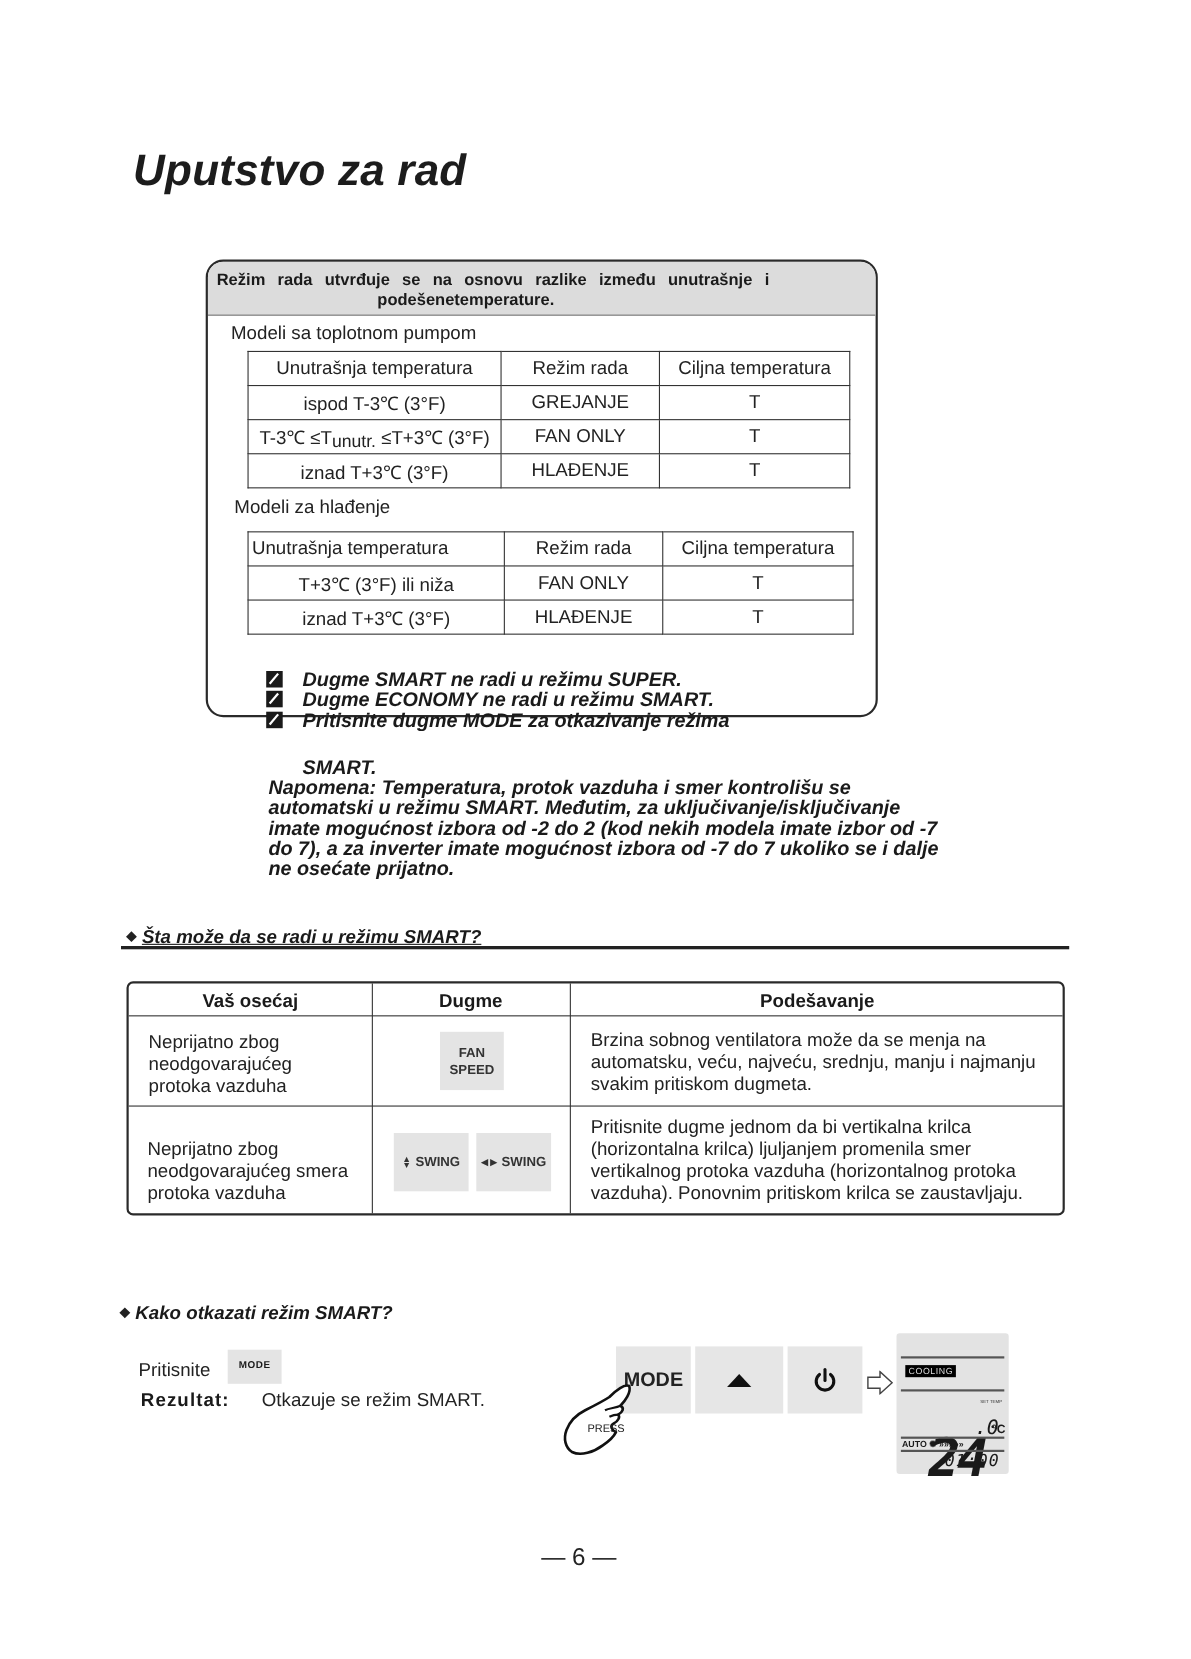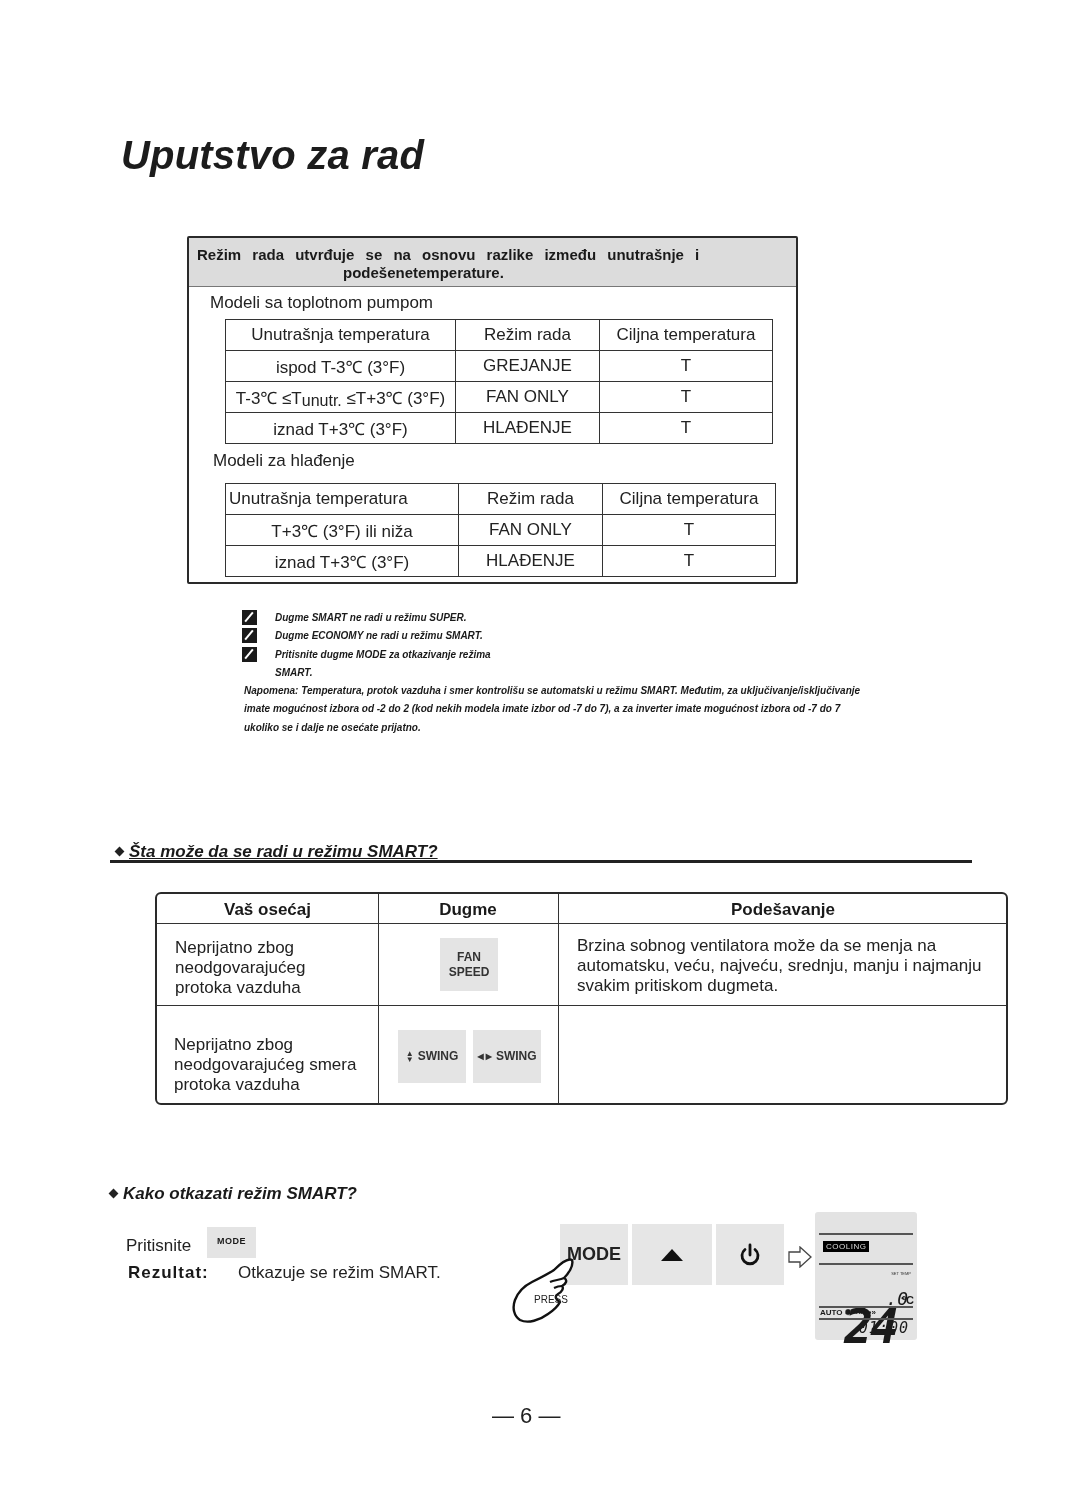--- a/index.html
+++ b/index.html
@@ -2,48 +2,48 @@
 <html><head>
 <meta charset="utf-8">
 <style>
   html, body { margin: 0; padding: 0; background: #ffffff; }
   body { width: 1083px; height: 1508px; position: relative; overflow: hidden; font-family: "Liberation Sans", sans-serif; color: #1a1a1a; }
   .abs { position: absolute; }
 
   .page-title { left: 121px; top: 133px; font-size: 40px; font-weight: bold; font-style: italic; letter-spacing: 0.2px; color: #1c1c1c; }
 
   
-  .mode-box { left: 187px; top: 236px; width: 611px; height: 348px; border: 2.5px solid #2a2a2a; border-radius: 2px; box-sizing: border-box; overflow: hidden; }
+  .mode-box { left: 187px; top: 236px; width: 611px; height: 416px; border: 2.5px solid #2a2a2a; border-radius: 16px; box-sizing: border-box; overflow: hidden; }
   .mode-head { position: absolute; left: 0; top: 0; right: 0; height: 48px; background: #dcdcdc; border-bottom: 1.5px solid #777; }
   .mode-head .l1 { position: absolute; left: 8px; top: 8px; width: 560px; font-size: 15px; font-weight: bold; word-spacing: 7px; }
   .mode-head .l2 { position: absolute; left: 154px; top: 26px; font-size: 15px; font-weight: bold; }
   .sub-label { font-size: 17px; color: #222; }
 
   table.tt { border-collapse: collapse; position: absolute; }
   table.tt td { border: 1.3px solid #333; font-size: 17px; text-align: center; padding: 0; height: 30px; color: #222; white-space: nowrap; margin-top: 16px; }
   table.tt td.c1 { width: 229px; }
   table.tt td.c2 { width: 143px; }
   table.tt td.c3 { width: 172px; }
   table.tt sub { font-size: 16px; vertical-align: baseline; position: relative; top: 2px; }
 
   
-  .notes { left: 240px; top: 609px; width: 640px; font-size: 10px; font-weight: bold; font-style: italic; line-height: 18.3px; color: #1a1a1a; }
+  .notes { left: 240px; top: 609px; width: 640px; font-size: 18px; font-weight: bold; font-style: italic; line-height: 18.3px; color: #1a1a1a; }
   .note-row { position: relative; padding-left: 35px; }
   .note-icon { position: absolute; left: 2px; top: 1px; width: 15px; height: 15px; background: #1a1a1a; }
   .note-icon::after { content: ""; position: absolute; left: 6px; top: 1px; width: 2px; height: 12px; background: #fff; transform: rotate(40deg); }
-  .note-indent { padding-left: 35px; }
+  .note-indent { padding-left: 35px; margin-top: 25px; }
   .napomena { margin-top: 0; }
 
   
   .sec-head { left: 110px; top: 840px; width: 862px; height: 20px; border-bottom: 3px solid #222; }
   .sec-head .txt { position: absolute; left: 6px; top: 2px; font-size: 17px; font-weight: bold; font-style: italic; text-decoration: underline; }
   .diamond { display: inline-block; width: 7px; height: 7px; background: #222; transform: rotate(45deg); margin-right: 6px; position: relative; top: -2px; }
 
   
-  .smart-box { left: 115px; top: 892px; width: 853px; height: 213px; border: 2.3px solid #2a2a2a; border-radius: 6px; box-sizing: border-box; margin-left: 40px; }
+  .smart-box { left: 115px; top: 892px; width: 853px; height: 213px; border: 2.3px solid #2a2a2a; border-radius: 6px; box-sizing: border-box; }
   .smart-box .vline { position: absolute; top: 0; bottom: 0; width: 1.3px; background: #333; }
   .smart-box .hline { position: absolute; left: 0; right: 0; height: 1.3px; background: #333; }
   .sh { position: absolute; top: 6px; font-size: 17px; font-weight: bold; text-align: center; }
   .cell-txt { position: absolute; font-size: 17px; line-height: 20px; color: #222; }
   .btn-img { position: absolute; background: #e4e4e4; display: flex; align-items: center; justify-content: center; font-weight: bold; font-size: 12px; color: #333; text-align: center; line-height: 15px; font-family: "Liberation Sans Narrow", "Liberation Sans", sans-serif; }
 
   
   .sec2 { left: 110px; top: 1184px; font-size: 17px; font-weight: bold; font-style: italic; }
   .press-txt { left: 126px; top: 1236px; font-size: 17px; color: #222; }
   .mode-mini { left: 207px; top: 1227px; width: 49px; height: 31px; background: #e4e4e4; font-size: 9px; font-weight: bold; display: flex; justify-content: center; padding-top: 9px; box-sizing: border-box; letter-spacing: 0.5px; }
@@ -154,20 +154,21 @@
 
   <div class="cell-txt" style="left:17px; top:141px; width:200px;">Neprijatno zbog neodgovarajućeg smera protoka vazduha</div>
   <div class="btn-img" style="left:241px; top:136px; width:68px; height:53px;">
     <span style="font-size:8px; line-height:6px; margin-right:4px;">▲<br>▼</span>
       <span>SWING</span>
   </div>
   <div class="btn-img" style="left:316px; top:136px; width:68px; height:53px;">
     <span style="font-size:8px; margin-right:4px;">◀ ▶</span>
       <span>SWING</span>
   </div>
+  <div class="cell-txt" style="left:420px; top:121px; width:430px;">Pritisnite dugme jednom da bi vertikalna krilca (horizontalna krilca) ljuljanjem promenila smer vertikalnog protoka vazduha (horizontalnog protoka vazduha). Ponovnim pritiskom krilca se zaustavljaju.</div>
 </div>
 
 <div class="abs sec2"><span class="diamond"></span><span>Kako otkazati režim  SMART?</span></div>
 
 <div class="abs press-txt">Pritisnite</div>
 <div class="abs mode-mini">MODE</div>
 <div class="abs result-lbl">Rezultat:</div>
 <div class="abs result-val">Otkazuje se režim SMART.</div>
 
 <div class="rbtn mode">MODE</div>

